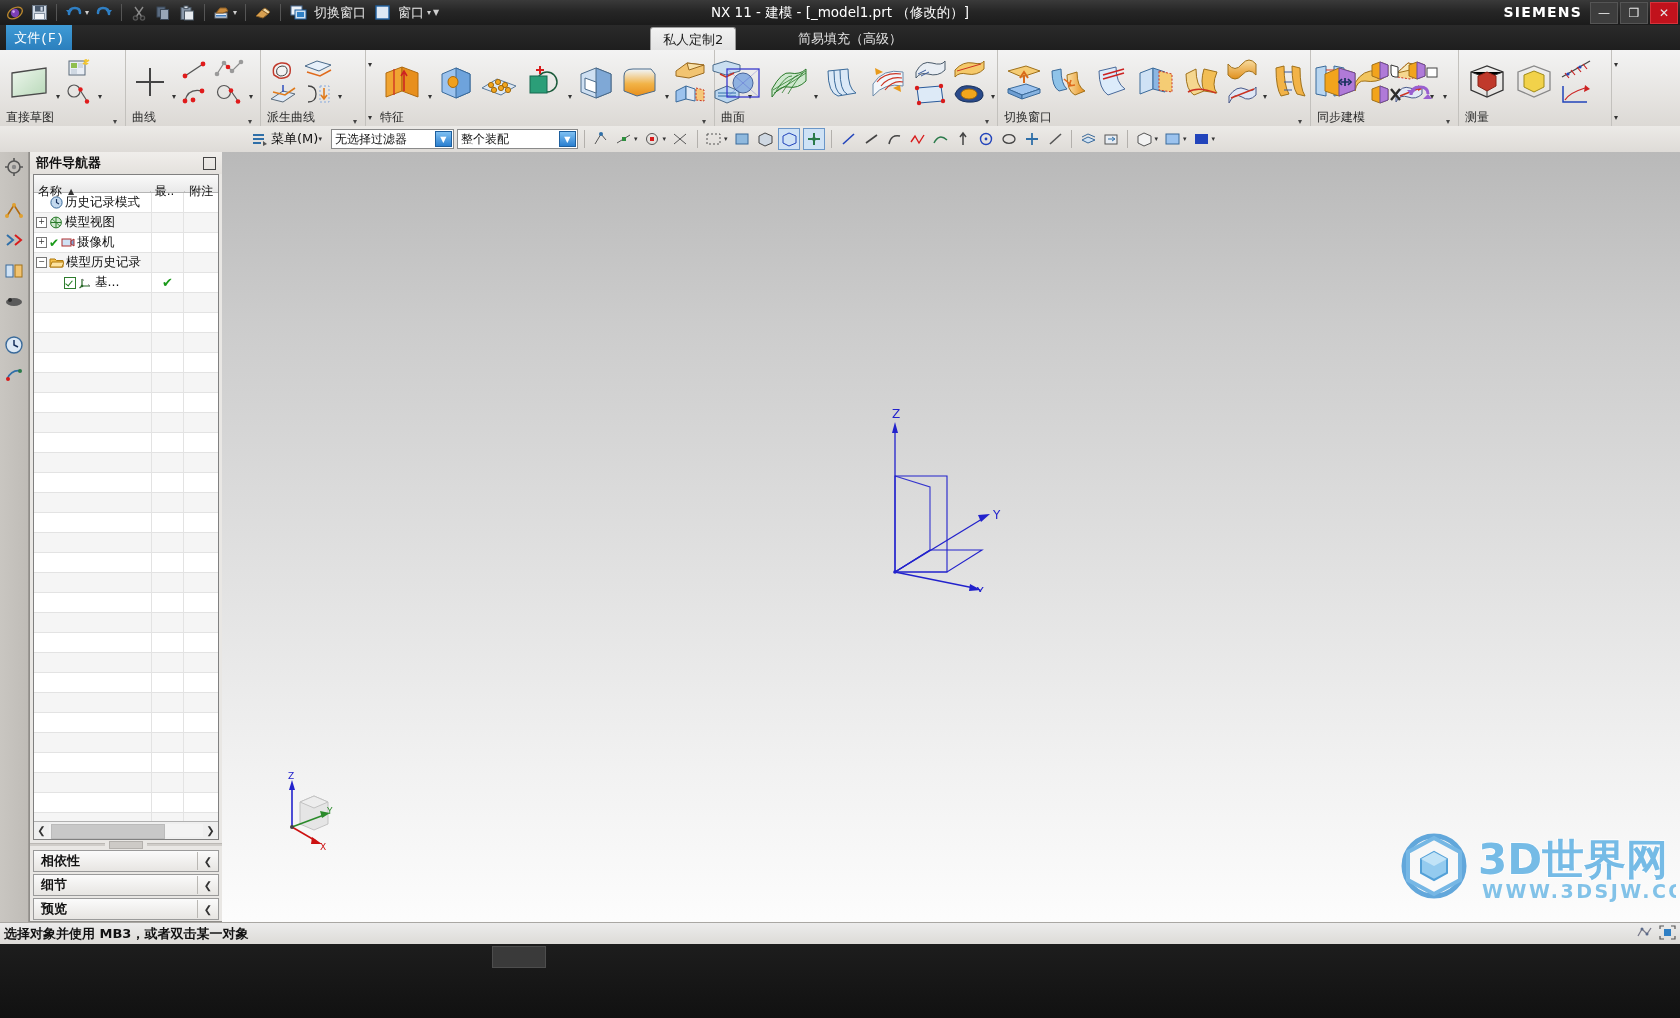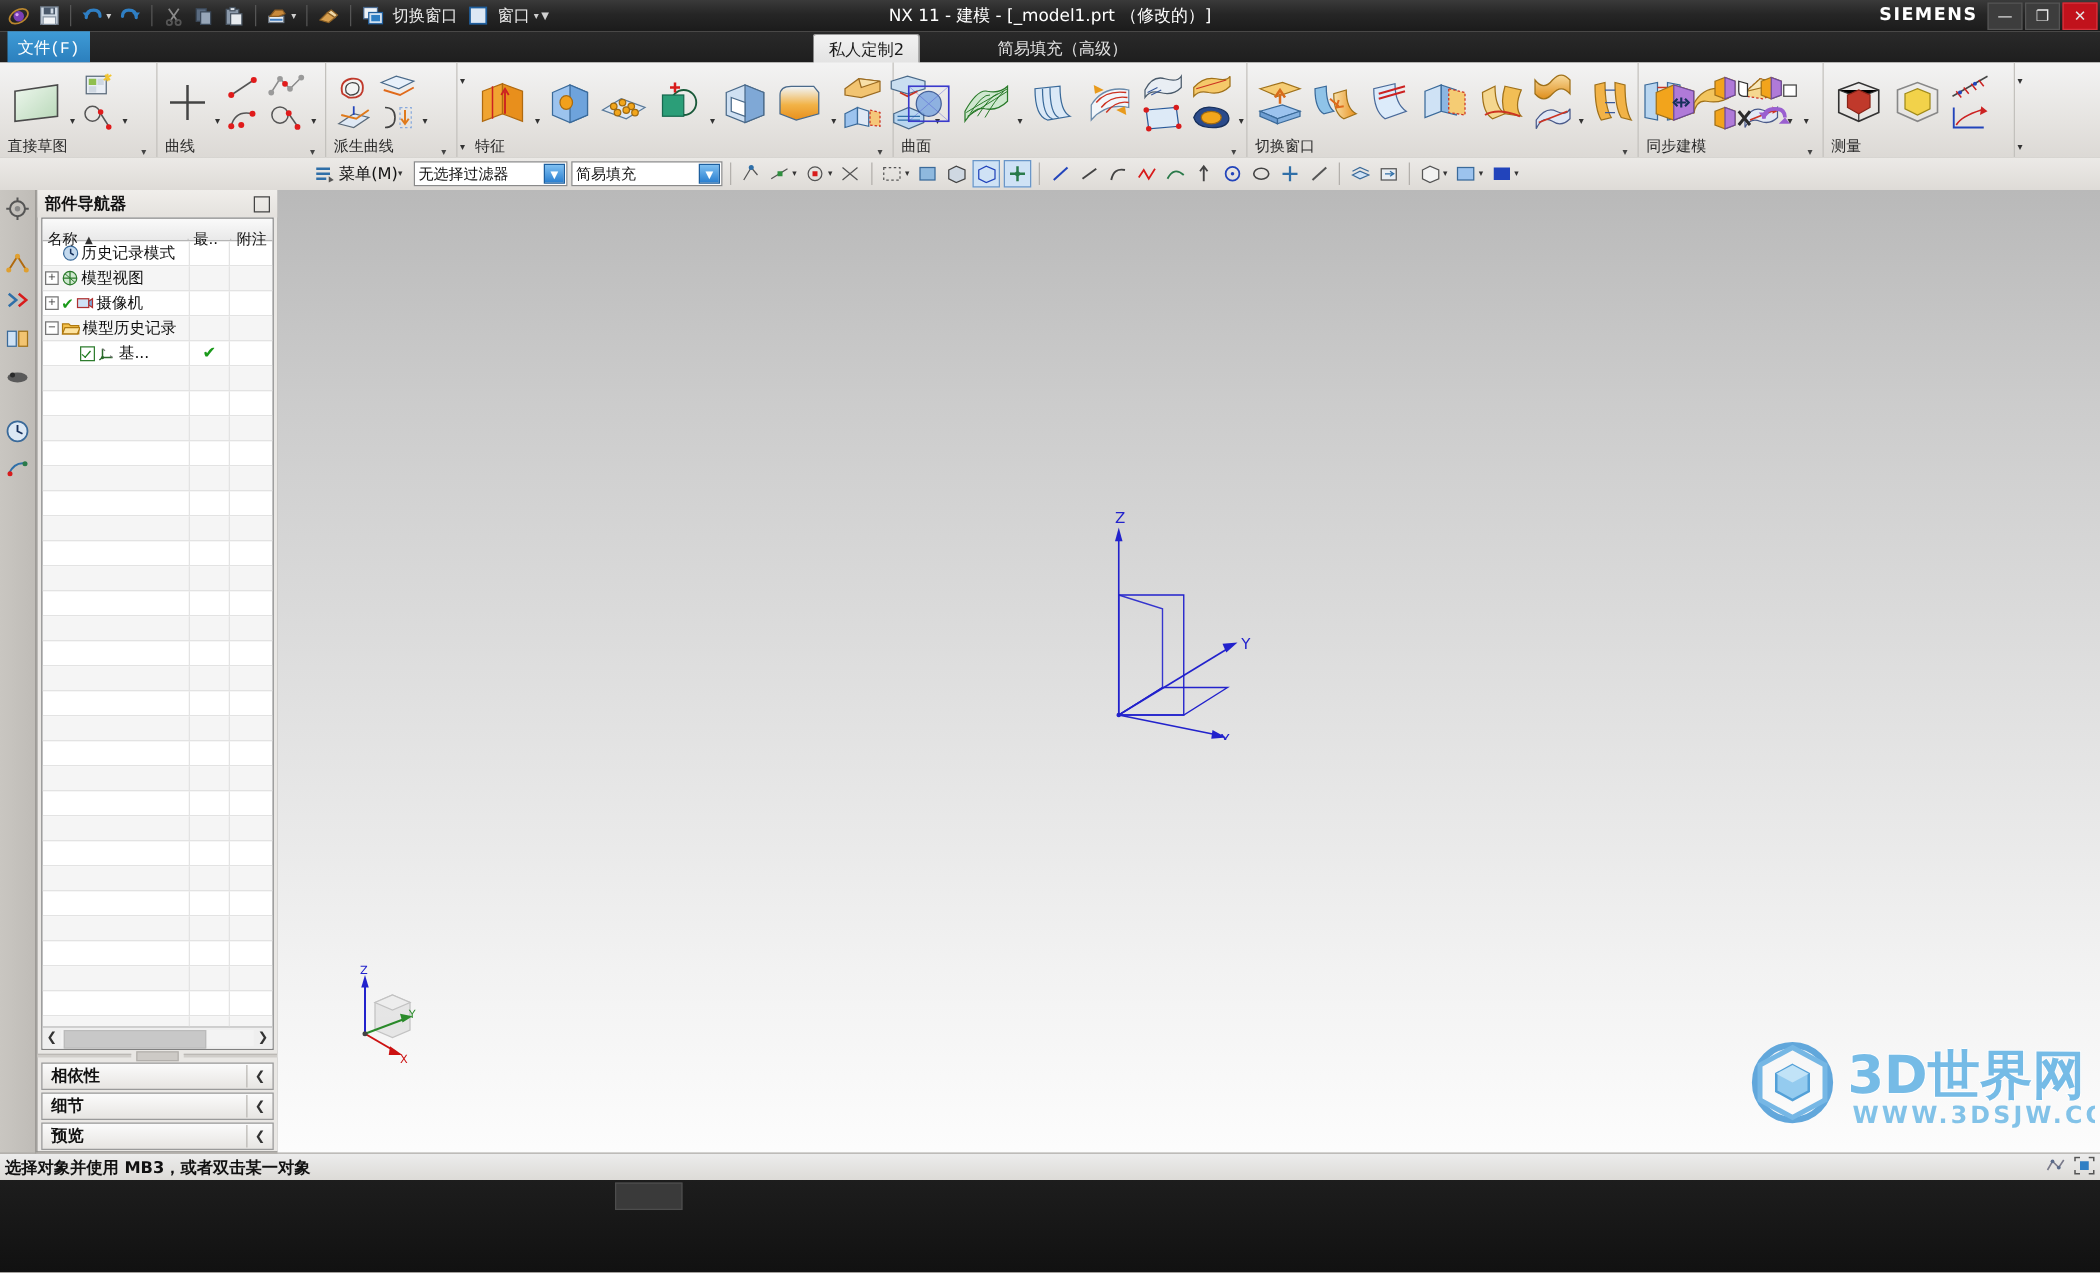--- a/index.html
+++ b/index.html
@@ -853,21 +853,21 @@
         </svg>
       </span>
       <span>菜单(M)</span>
       <span class="tcaret">▾</span>
     </div>
     <div class="combo" style="width:118px;">
       <span>无选择过滤器</span>
       <span class="cbtn">▼</span>
     </div>
     <div class="combo" style="width:116px;">
-      <span>简易填充</span>
+      <span>整个装配</span>
       <span class="cbtn">▼</span>
     </div>
 
     <div class="tsep"></div>
     <div class="tbtn">
       <svg width="17" height="16" viewBox="0 0 17 16">
           <path d="M3 13 L9 3 L14 9" stroke="#555" fill="none"></path>
           <circle cx="9" cy="3" r="2" fill="#2f6fa8"></circle>
         </svg>
     </div>

